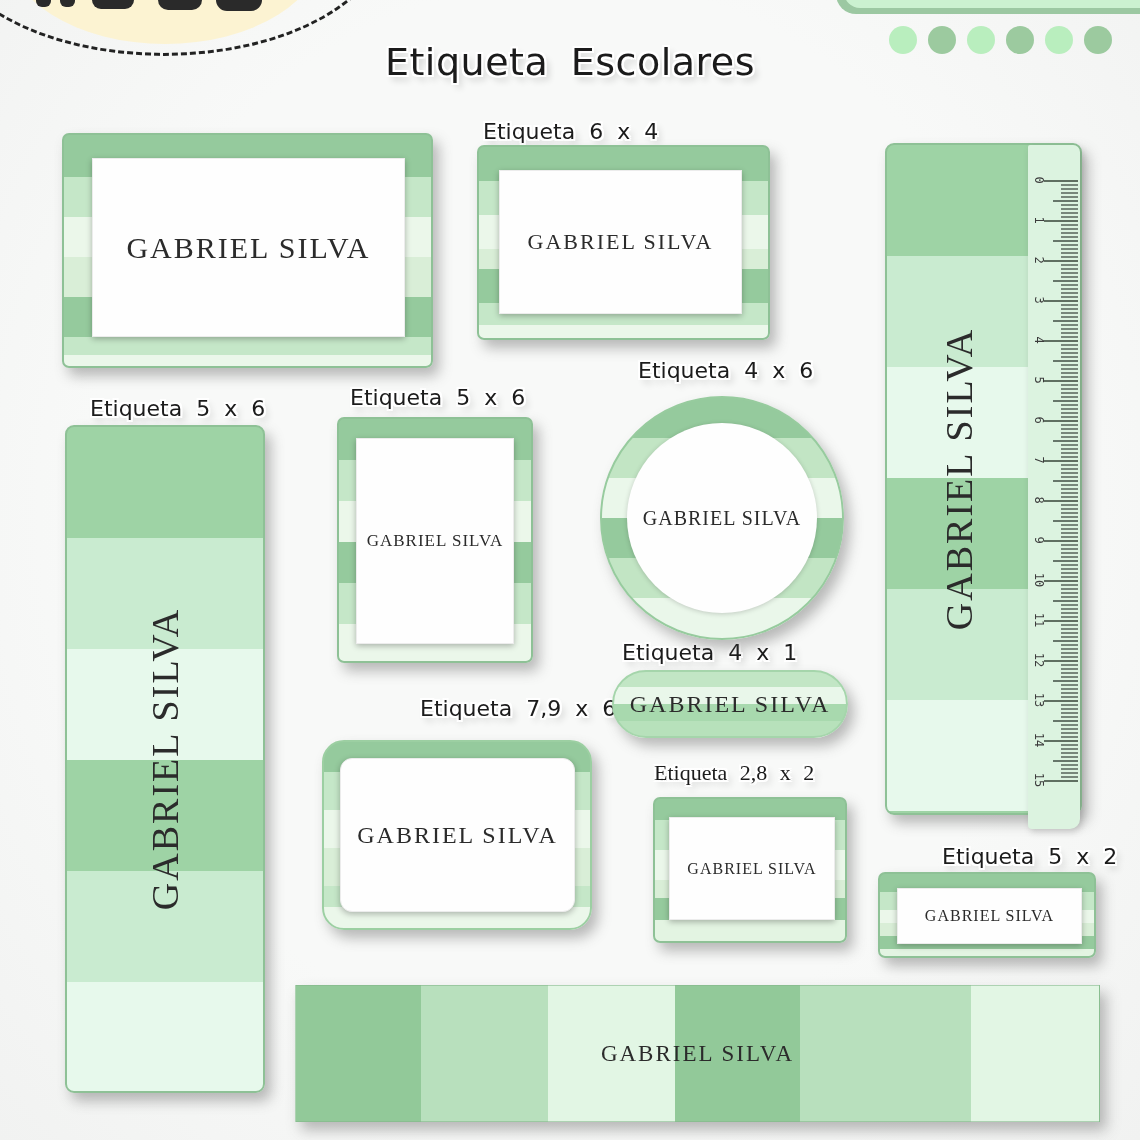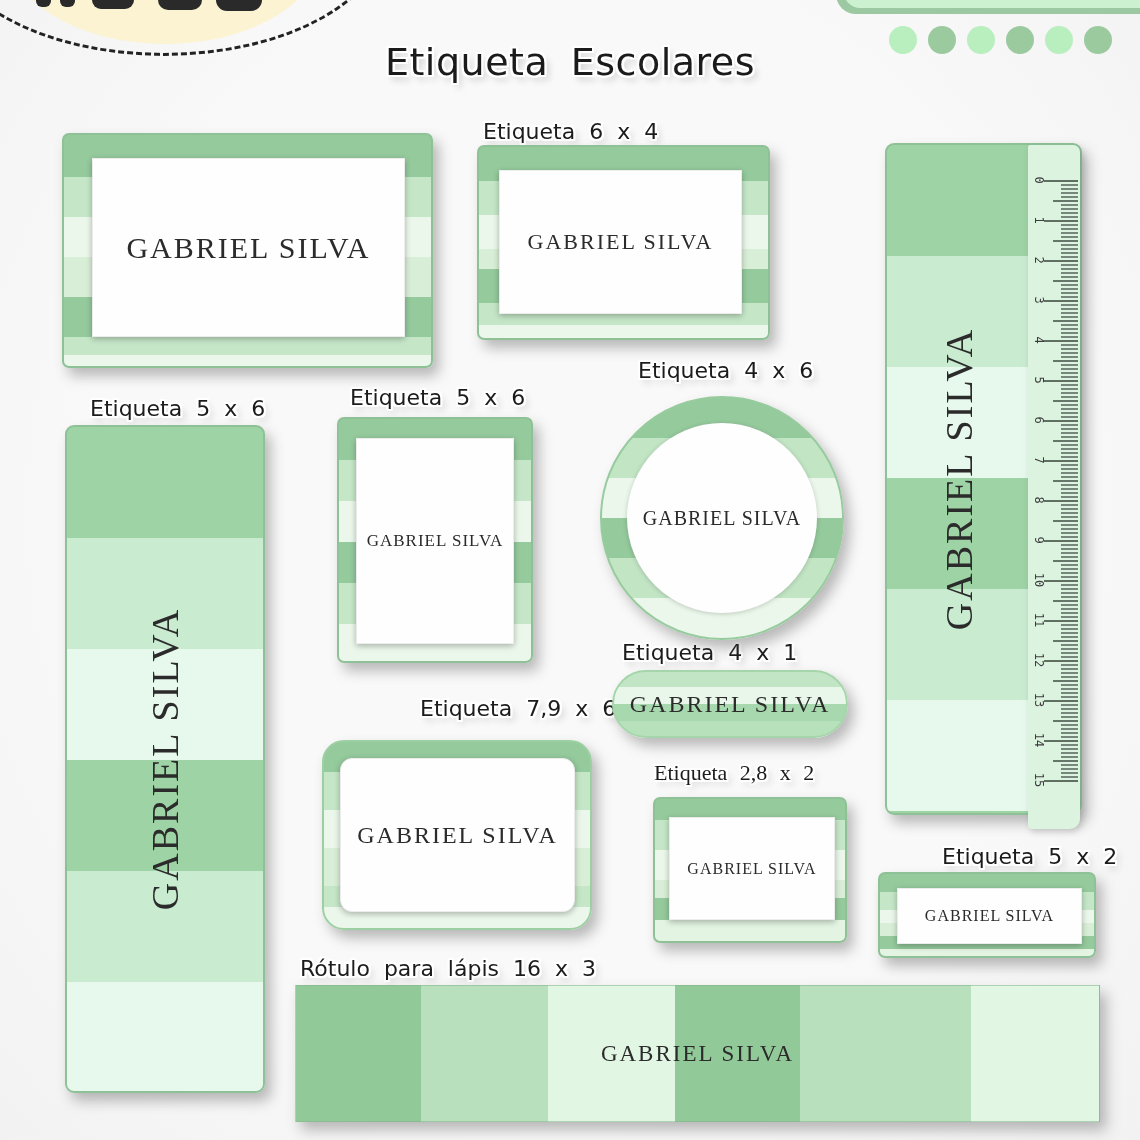--- a/index.html
+++ b/index.html
@@ -129,21 +129,20 @@
   <div class="title">Etiqueta Escolares</div>
 
   <div class="caption" style="left:483px;top:119px;">Etiqueta 6 x 4</div>
   <div class="caption" style="left:90px;top:396px;">Etiqueta 5 x 6</div>
   <div class="caption" style="left:350px;top:385px;">Etiqueta 5 x 6</div>
   <div class="caption" style="left:638px;top:358px;">Etiqueta 4 x 6</div>
   <div class="caption" style="left:622px;top:640px;text-align:right;">Etiqueta 4 x 1</div>
   <div class="caption" style="left:420px;top:696px;">Etiqueta 7,9 x 6,6</div>
   <div class="caption" style="left:654px;top:760px;font-family:Liberation Serif, serif;">Etiqueta 2,8 x 2</div>
   <div class="caption" style="left:922px;top:844px;margin-left:20px;">Etiqueta 5 x 2</div>
-  <div class="caption" style="left:300px;top:956px;">Rótulo para lápis 16 x 3</div>
 
   <div class="label bordered fill-l1 l1">
     <div class="card" style="left:28px;top:23px;width:313px;height:179px;">
       <span class="sname" style="font-size:30px;">GABRIEL SILVA</span>
     </div>
   </div>
 
   <div class="label bordered fill-l2 l2">
     <div class="card" style="left:20px;top:23px;width:243px;height:144px;">
       <span class="sname" style="font-size:22px;">GABRIEL SILVA</span>

